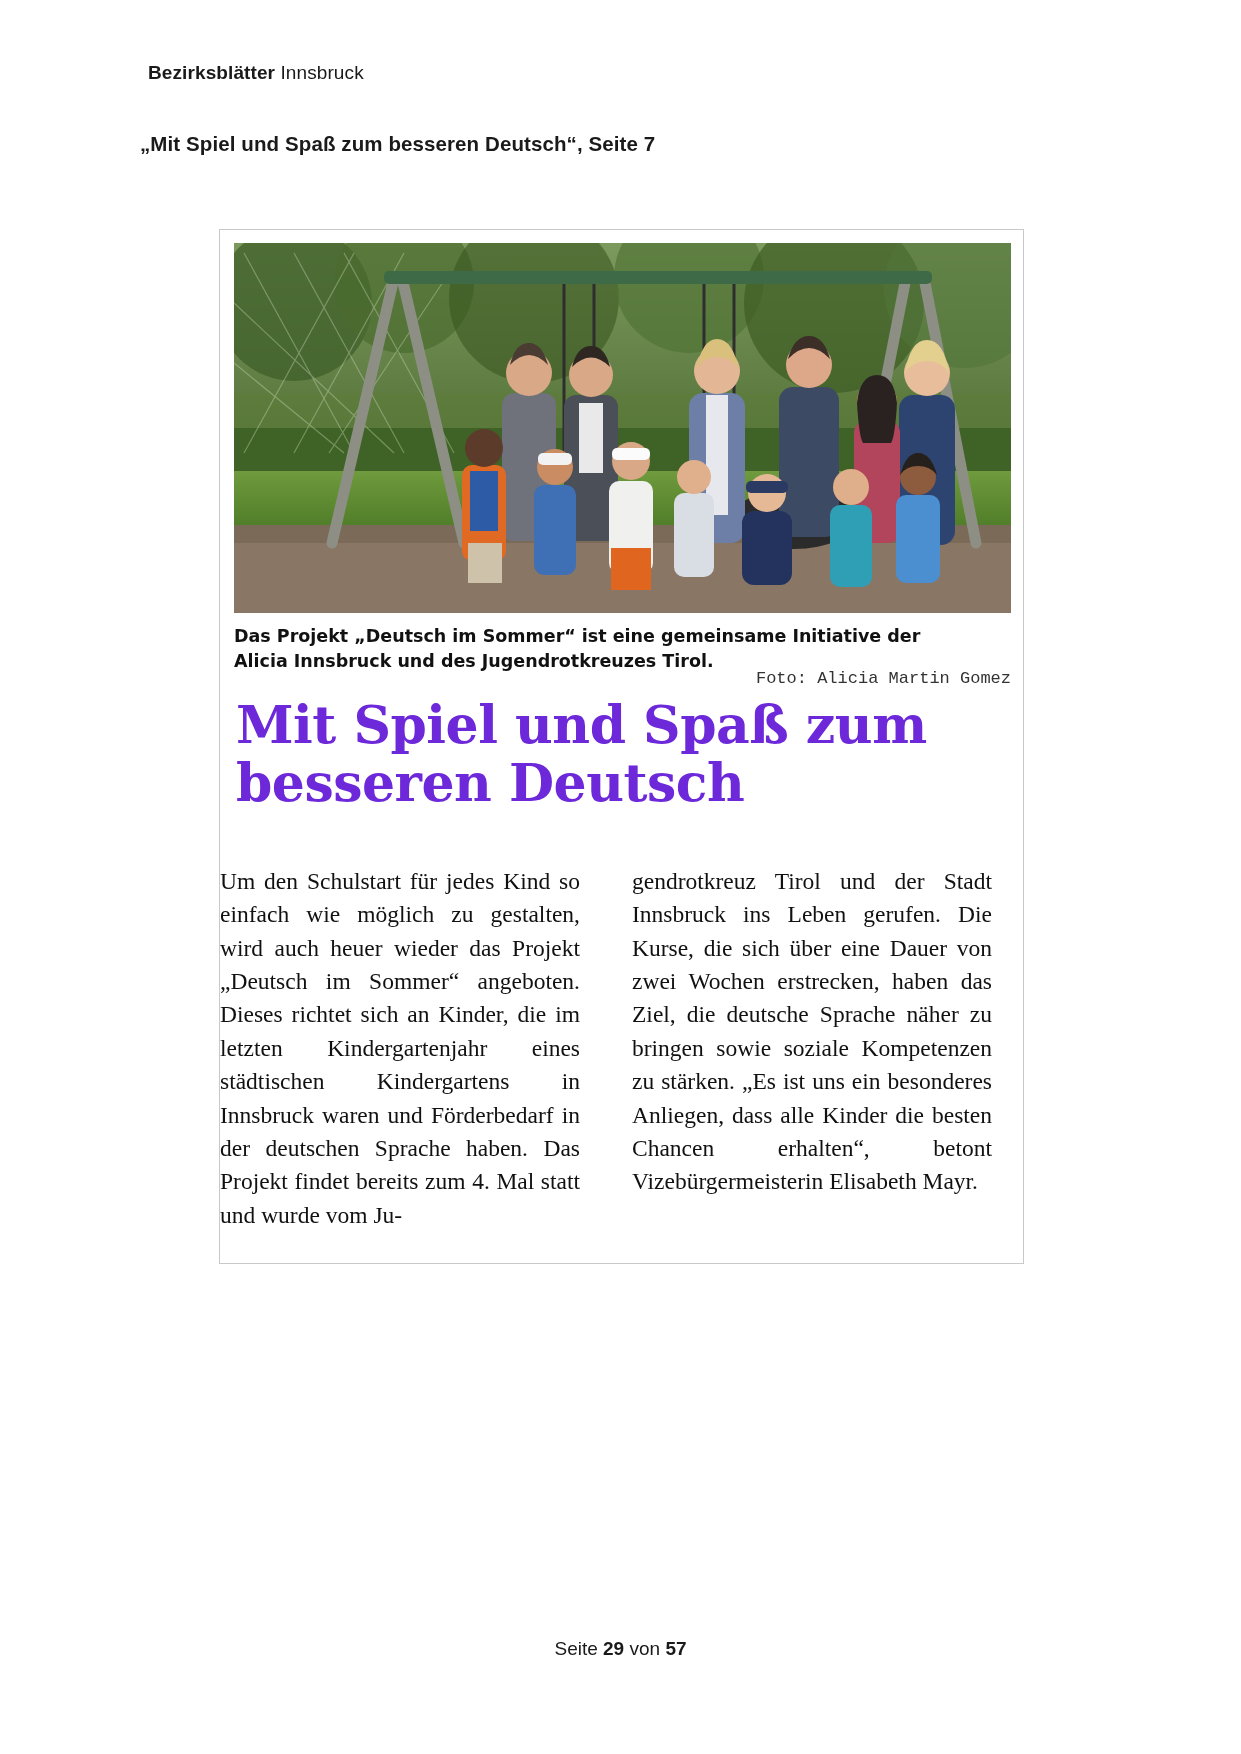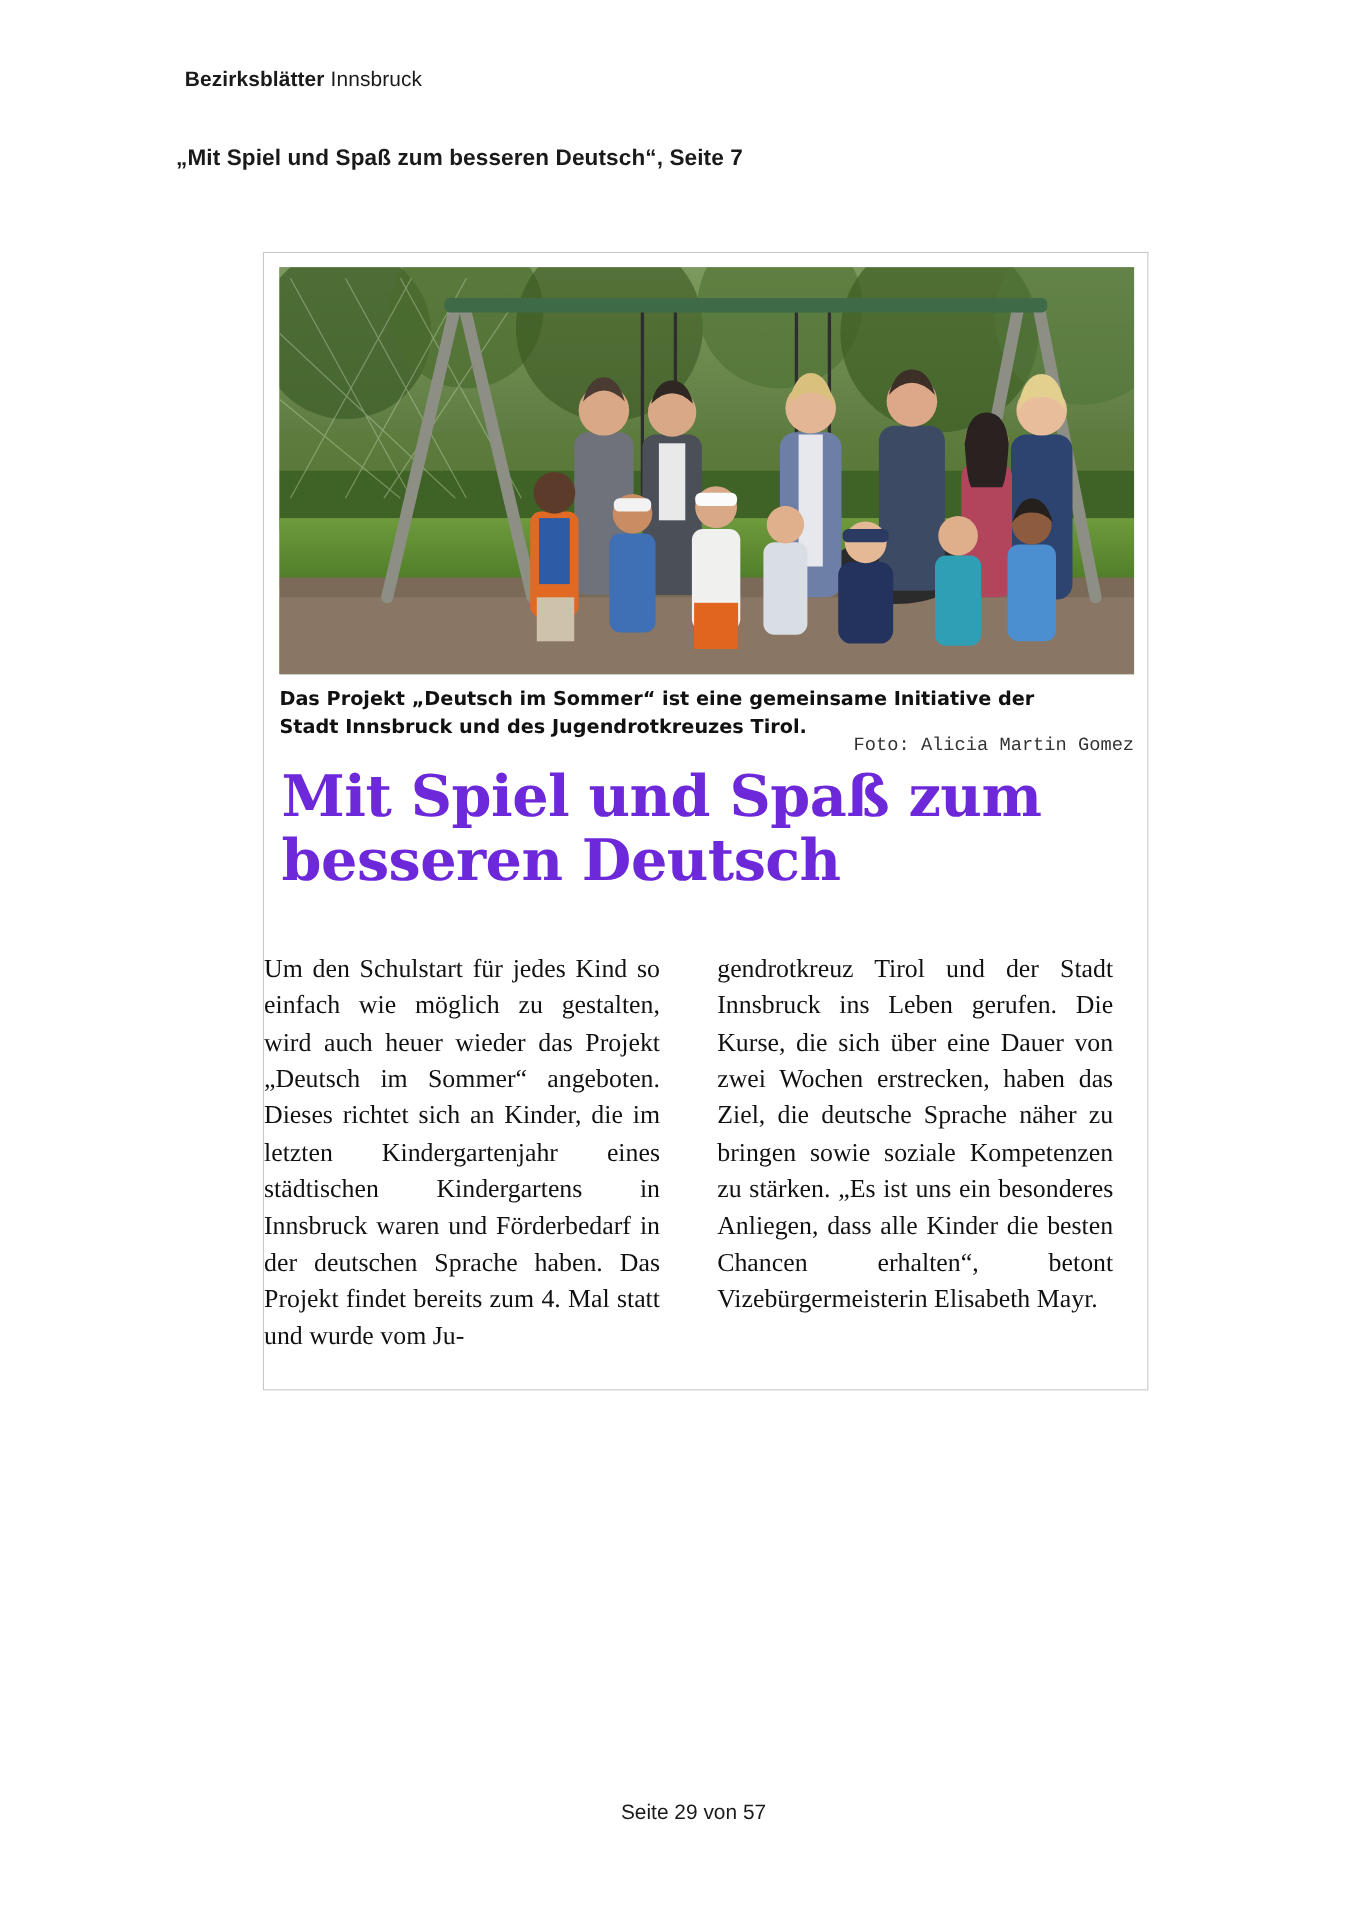--- a/index.html
+++ b/index.html
@@ -12,21 +12,20 @@
     height: 1754px;
     position: relative;
     font-family: "Liberation Sans", sans-serif;
     color: #1a1a1a;
     overflow: hidden;
   }
 
   .page {
     position: absolute;
     inset: 0;
-    margin-left: 20px;
   }
 
   
   .doc-header {
     position: absolute;
     left: 148px;
     top: 62px;
     font-size: 19px;
     letter-spacing: 0.1px;
     white-space: nowrap;
@@ -137,21 +136,21 @@
   
   .footer {
     position: absolute;
     left: 0;
     right: 0;
     top: 1638px;
     text-align: center;
     font-size: 19px;
     color: #1a1a1a;
   }
-  .footer .num { font-weight: normal; }
+  .footer .num { font-weight: bold; }
 </style>
 </head>
 <body>
 
 <div class="page">
 
   <div class="doc-header">
     <span class="brand">Bezirksblätter</span>
     <span class="city">Innsbruck</span>
   </div>
@@ -268,21 +267,21 @@
           <rect x="662" y="252" width="44" height="88" rx="10" fill="#4b8fd0"></rect>
           <circle cx="684" cy="234" r="18" fill="#8d5c3e"></circle>
           <path d="M666 232 q6 -22 18 -22 q13 0 19 22 q-7 -9 -19 -9 q-12 0 -18 9z" fill="#26201d"></path>
         </g>
 
         <rect x="0" y="0" width="777" height="370" fill="none"></rect>
       </svg>
     </div>
 
     <div class="caption-block">
-      <div class="caption">Das Projekt „Deutsch im Sommer“ ist eine gemeinsame Initiative der Stadt Innsbruck und des Jugendrotkreuzes Tirol.</div>
+      <div class="caption">Das Projekt „Deutsch im Sommer“ ist eine gemeinsame Initiative der Alicia Innsbruck und des Jugendrotkreuzes Tirol.</div>
       <div class="photo-credit">Foto: Alicia Martin Gomez</div>
     </div>
 
     <div class="headline">Mit Spiel und Spaß zum besseren Deutsch</div>
 
     <div class="body-cols">
       <div class="col">
         <p>Um den Schulstart für jedes Kind so einfach wie möglich zu gestalten, wird auch heuer wieder das Projekt „Deutsch im Sommer“ angeboten. Dieses richtet sich an Kinder, die im letzten Kindergartenjahr eines städtischen Kindergartens in Innsbruck waren und Förderbedarf in der deutschen Sprache haben. Das Projekt findet bereits zum 4. Mal statt und wurde vom Ju-</p>
       </div>
       <div class="col">

